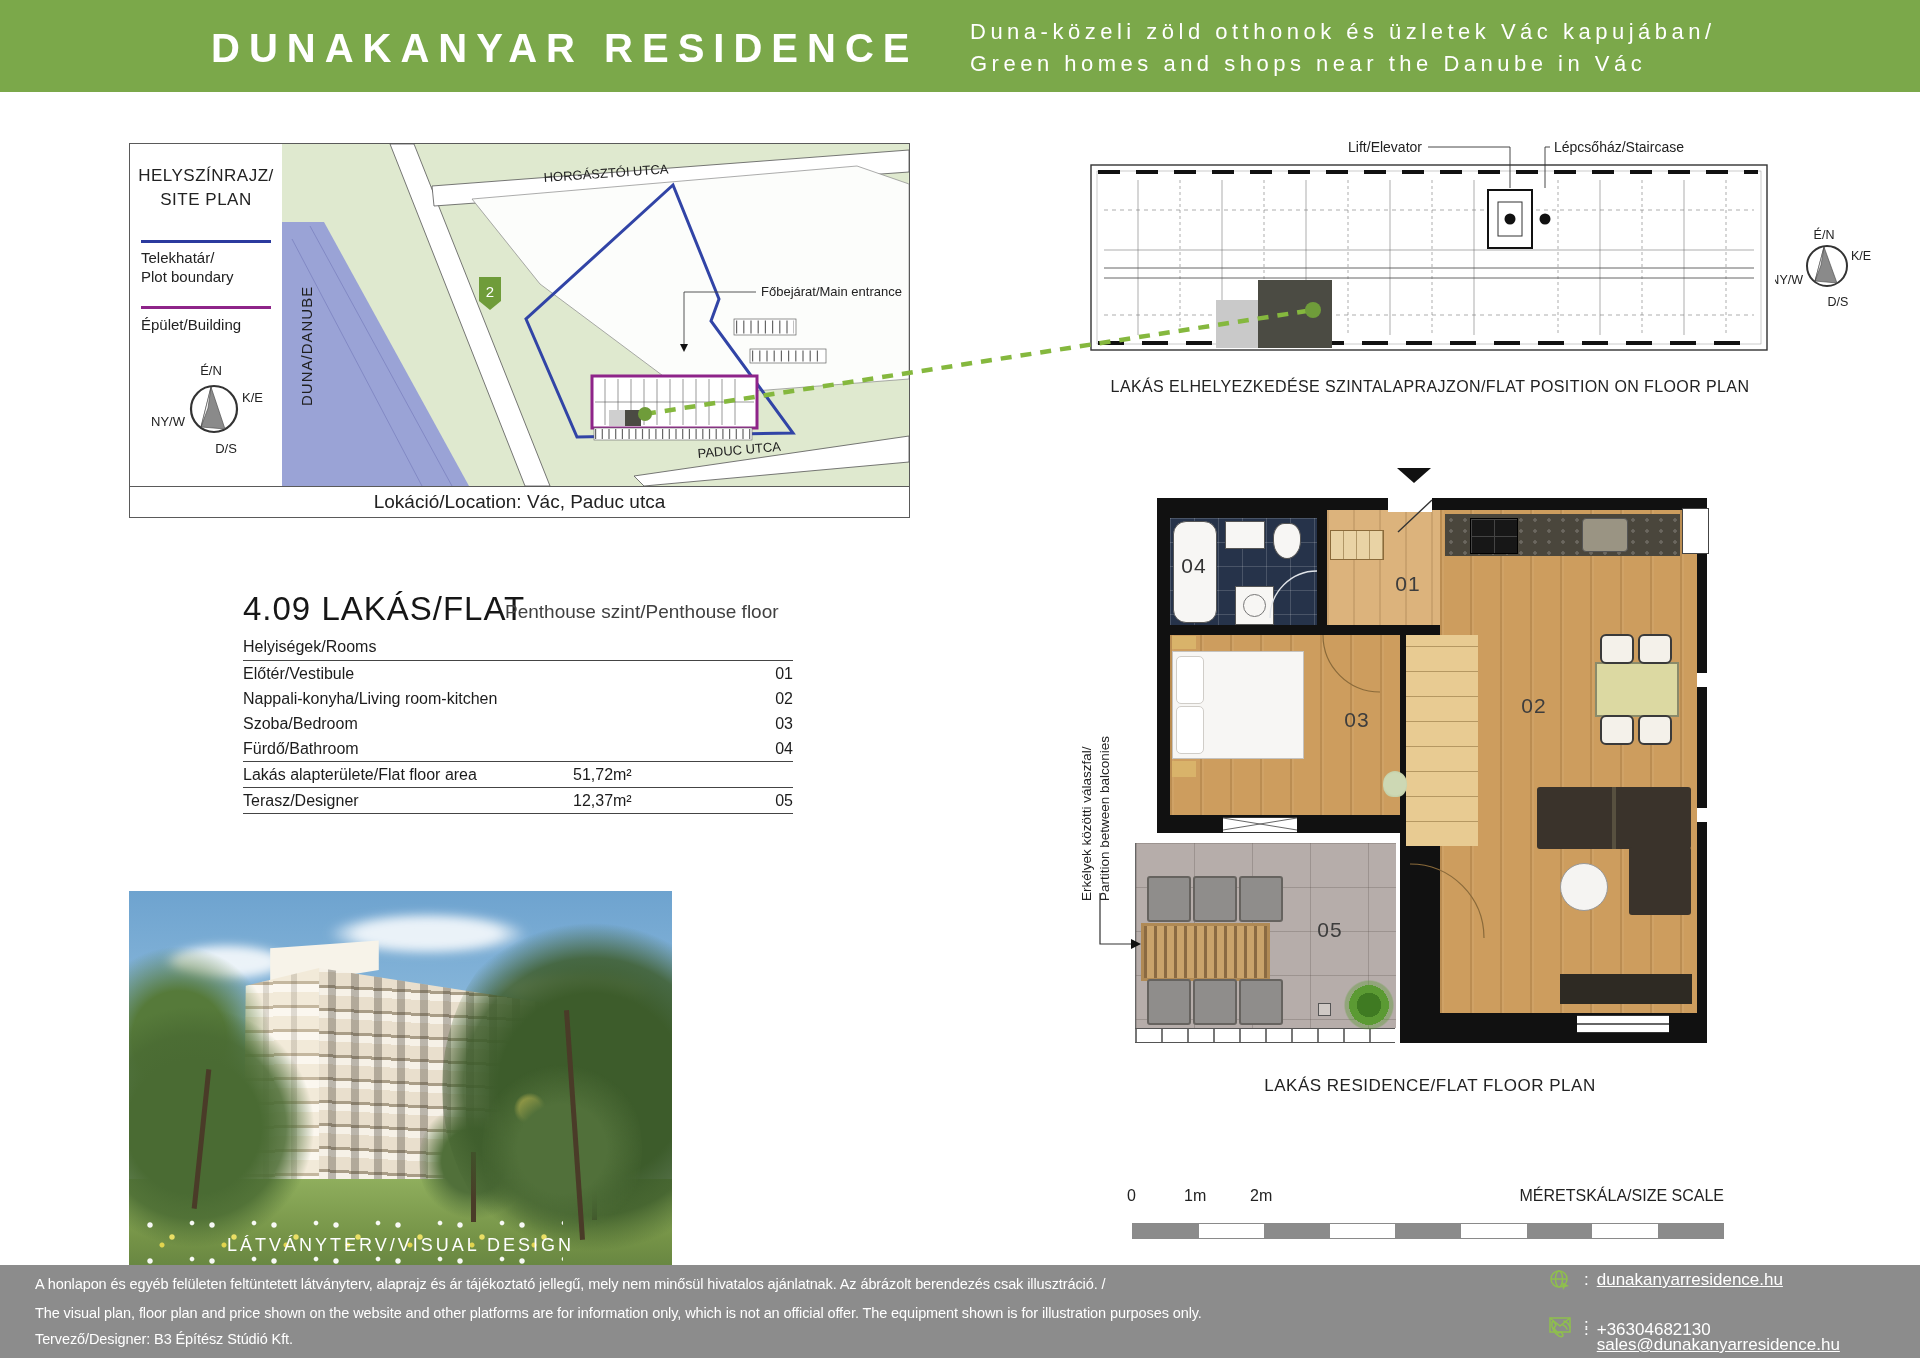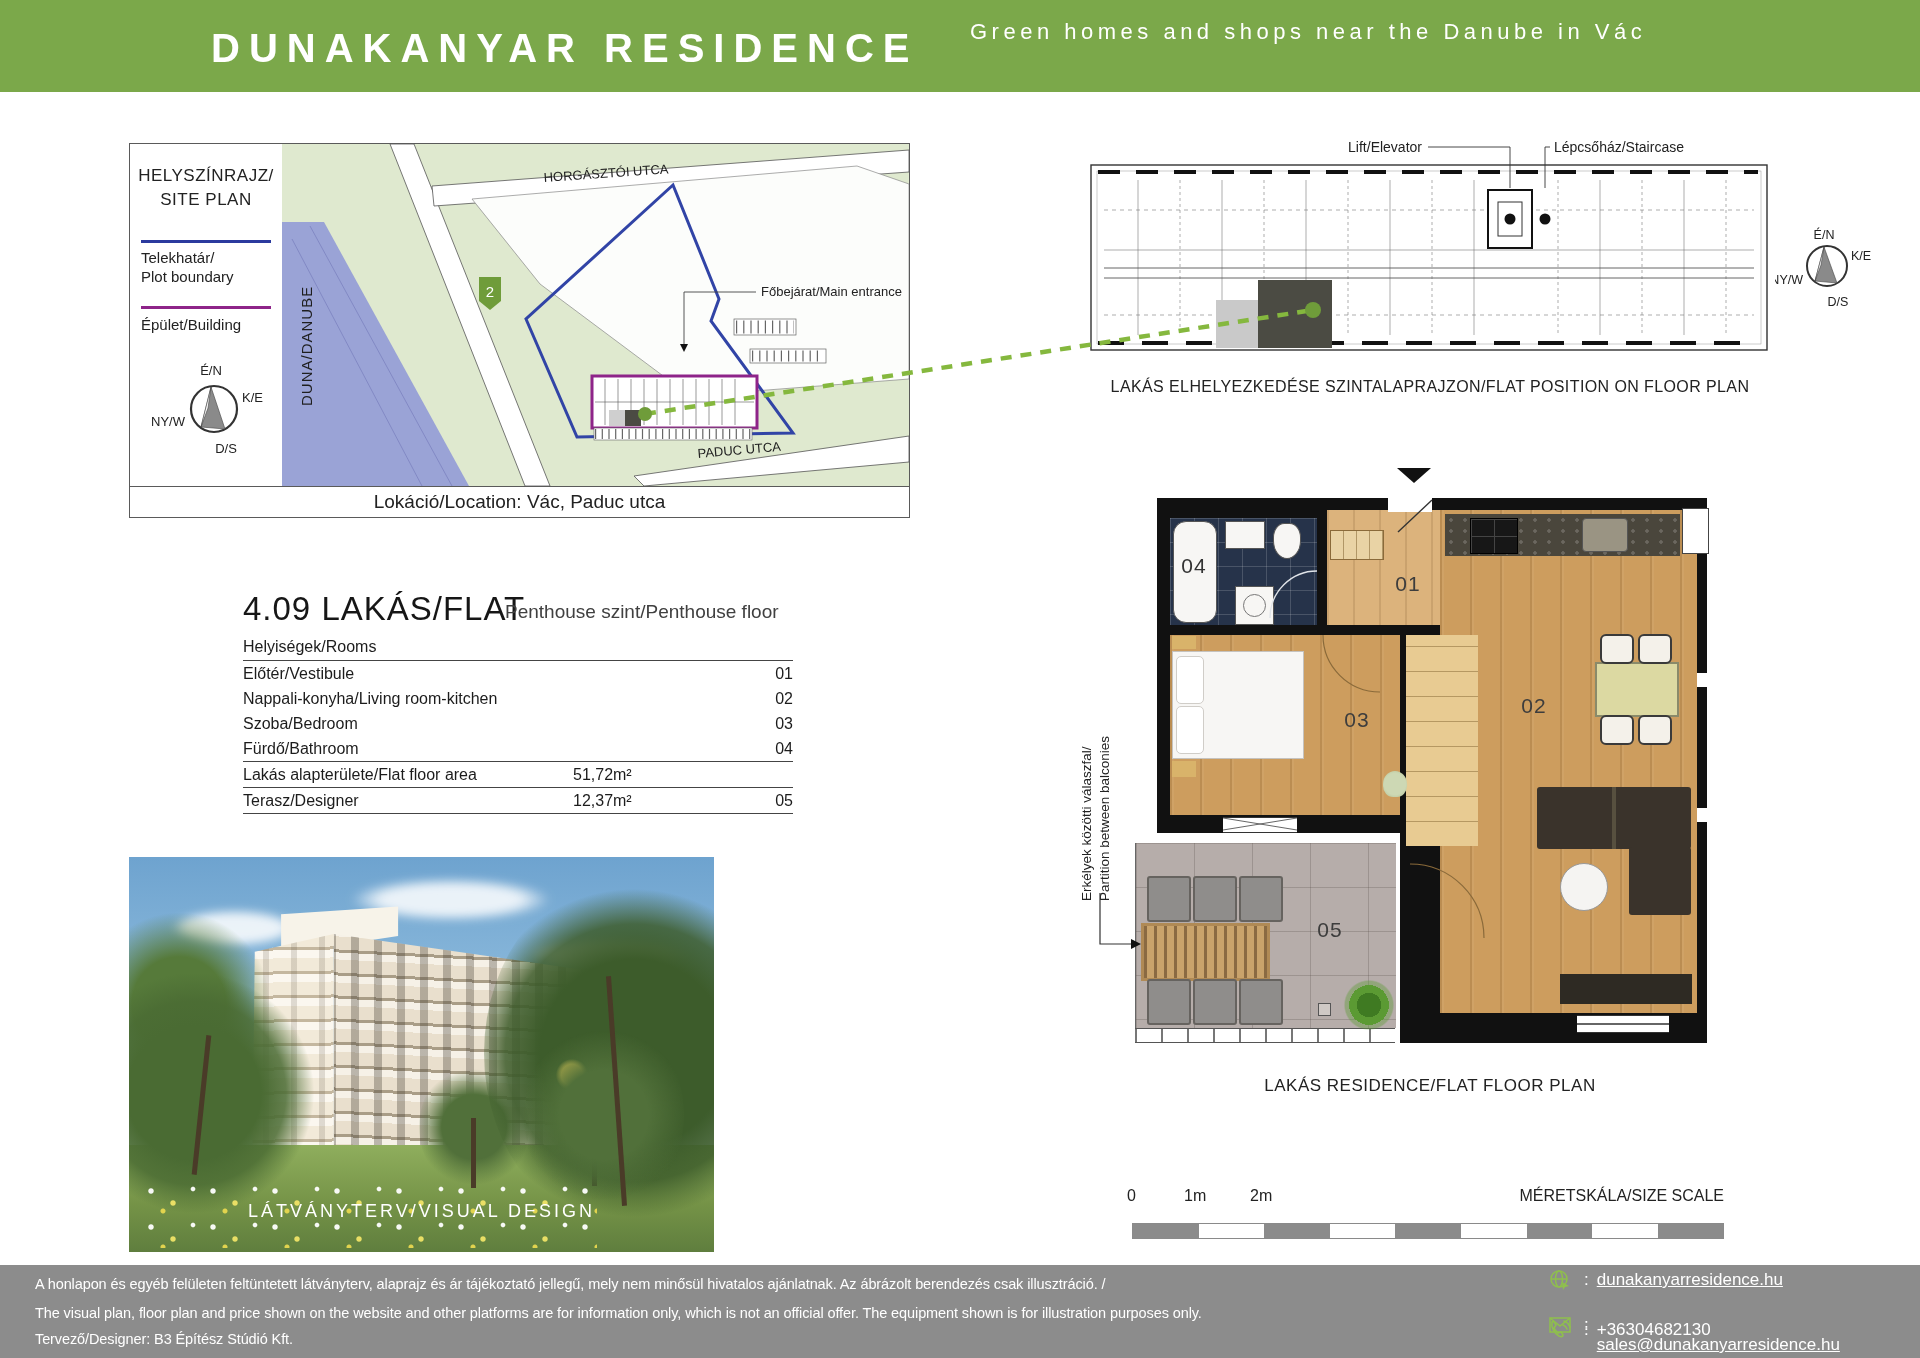--- a/index.html
+++ b/index.html
@@ -31,21 +31,21 @@
   .flat-sub{position:absolute;left:505px;top:601px;font-size:19px;color:#404040;}
   .ftable{position:absolute;left:243px;top:636px;width:550px;font-size:16px;color:#1c1c1c;}
   .frow{position:relative;height:25px;line-height:25px;}
   .frow .c-name{position:absolute;left:0;}
   .frow .c-area{position:absolute;left:330px;}
   .frow .c-num{position:absolute;right:0;}
   .rule{border-top:1.3px solid #444;}
   .fhead{height:24px;line-height:22px;border-bottom:1.3px solid #444;}
 
   
-  .photo{position:absolute;left:129px;top:857px;width:585px;height:395px;overflow:hidden;
+  .photo{position:absolute;left:129px;top:891px;width:543px;height:395px;overflow:hidden;
          background:linear-gradient(180deg,#6ea3cf 0%,#8fbcdd 38%,#c6dcea 62%,#dce8ec 72%);}
   .clouds{position:absolute;left:0;top:0;width:100%;height:60%;filter:blur(5px);opacity:.85;
     background:
       radial-gradient(90px 26px at 18% 30%, #fff 0 55%, transparent 70%),
       radial-gradient(140px 30px at 55% 18%, #fff 0 50%, transparent 72%),
       radial-gradient(110px 24px at 82% 42%, #fff 0 50%, transparent 72%),
       radial-gradient(70px 20px at 38% 52%, #ffffffcc 0 50%, transparent 75%);}
   .bldg-right{position:absolute;inset:0;clip-path:polygon(35% 19.5%,89% 31%,89% 75%,35% 82%);
     background:
       repeating-linear-gradient(90deg, rgba(66,60,50,0) 0 15px, rgba(66,60,50,.33) 15px 23px),
@@ -127,20 +127,21 @@
   .overlay{position:absolute;left:0;top:0;pointer-events:none;}
 </style>
 </head>
 <body>
 
 <div class="page">
 
   <div class="header">
     <div class="hdr-title">DUNAKANYAR RESIDENCE</div>
     <div class="hdr-tag">
+      <div>Duna-közeli zöld otthonok és üzletek Vác kapujában/</div>
       <div>Green homes and shops near the Danube in Vác</div>
     </div>
   </div>
 
   <div class="panel">
     <div class="legend-col">
       <div class="sp-title">
         <div>HELYSZÍNRAJZ/</div>
         <div>SITE PLAN</div>
       </div>

